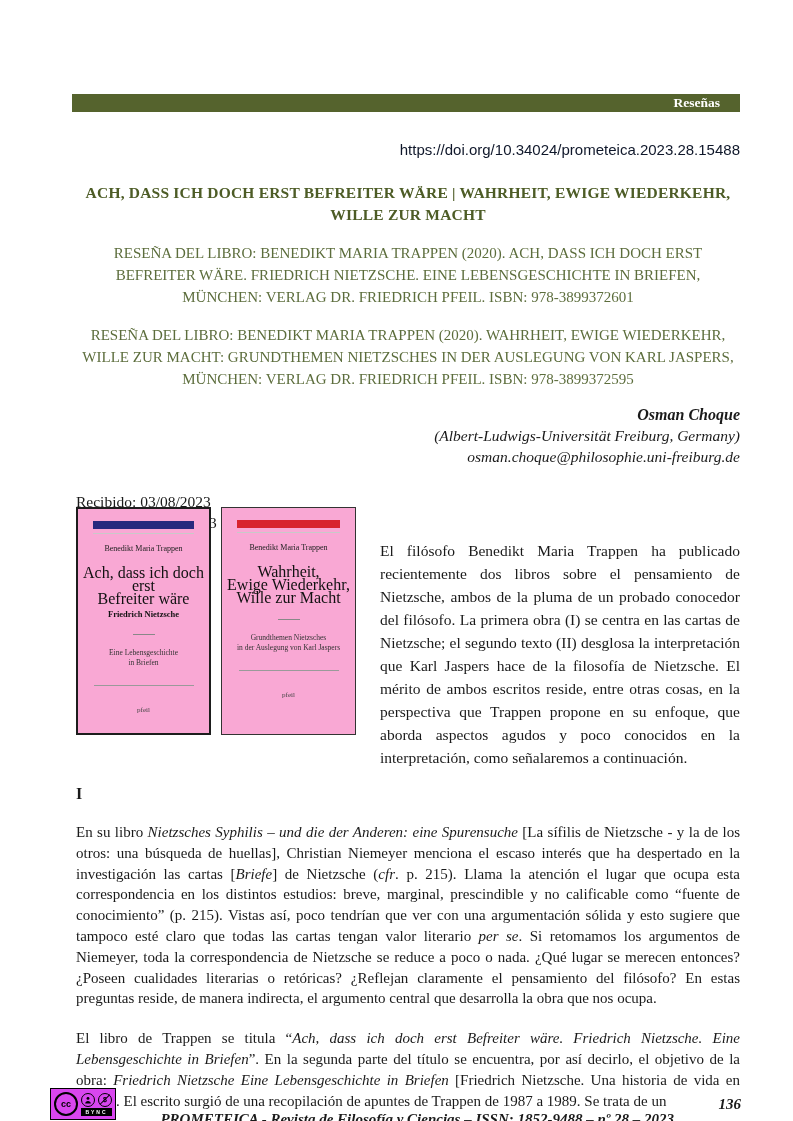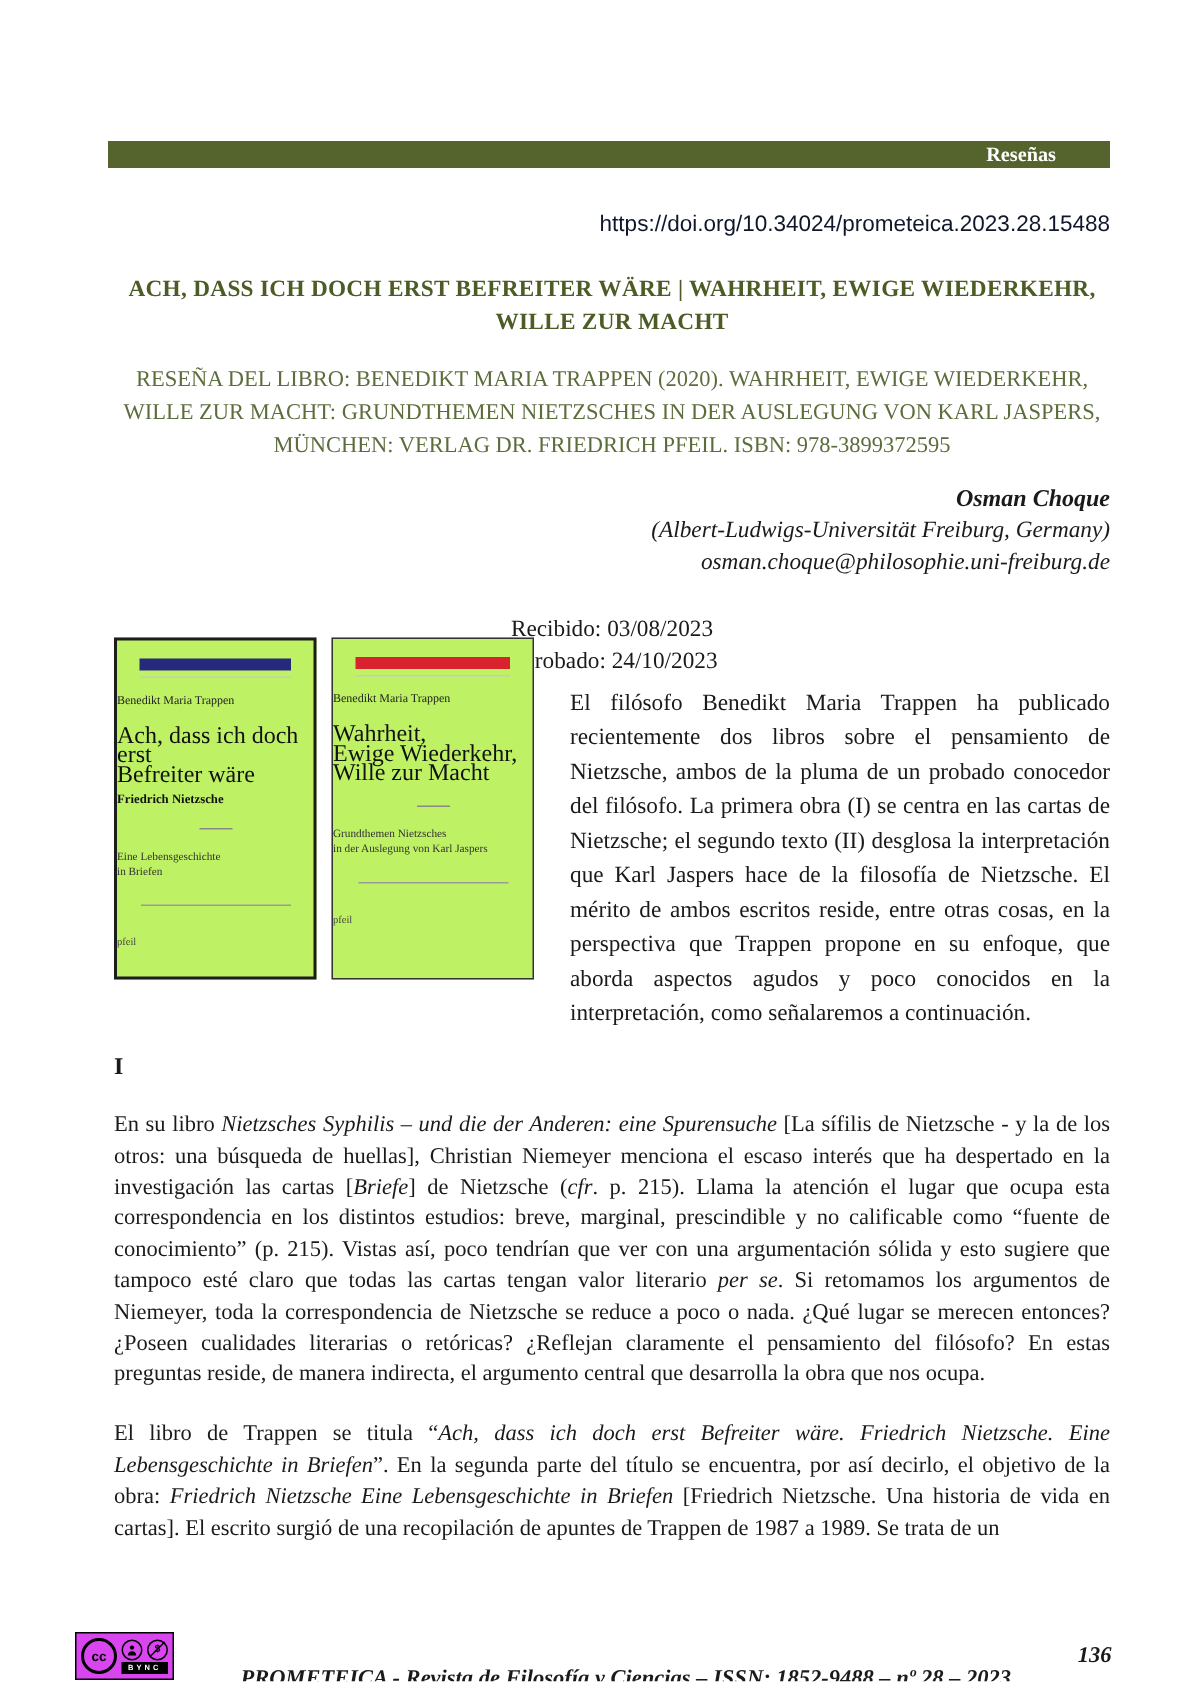--- a/index.html
+++ b/index.html
@@ -11,21 +11,21 @@
     color:#1a1a1a;
     overflow:hidden;
     box-sizing:border-box;
     padding:0 53px 0 76px;
   }
   
   .banner{
     margin:94px 0 0 -4px;
     height:18px;line-height:18px;
     text-align:right;
-    padding-right:36px;
+    padding-right:20px;
     font-weight:bold;font-size:13.5px;color:#ffffff;
   }
   .doi{
     margin-top:29px;
     text-align:right;
     font-family:"Liberation Sans","DejaVu Sans",sans-serif;
     font-size:15px;color:#0f172a;
   }
   .title{
     margin-top:24px;
@@ -35,29 +35,30 @@
     letter-spacing:.2px;
   }
   .review-heading{
     margin-top:16px;
     text-align:center;
     font-size:15px;line-height:22px;
   }
   .author-block{margin-top:14px;text-align:right;line-height:21px;}
   .author-name{font-weight:bold;font-style:italic;font-size:16px;}
   .author-affiliation,.author-email{font-style:italic;font-size:15.5px;}
-  .dates{margin-top:24px;text-align:center;font-size:15.5px;line-height:21px;}
+  .dates{margin-top:24px;text-align:left;font-size:15.5px;line-height:21px;}
 
   
   .covers-row{display:flex;margin-top:-26px;}
   .cover{
     box-sizing:border-box;
     width:135px;height:228px;
-    background:#bef264;
+    background:#f9a8d4;
     flex:none;
+    text-align:center;
     overflow:hidden;
   }
   .cover-1{border:2px solid #1d1d1d;}
   .cover-2{border:1px solid #333;margin-left:10px;}
   .cover-bar{height:8px;margin:12px 15px 0 15px;}
   .cover-hairline{border-top:1px solid #c9c9c9;margin:4px 15px 0 15px;}
   .cover-author{margin-top:10px;font-size:8px;color:#222;}
   .cover-title{margin-top:13px;font-weight:normal;font-size:16px;line-height:13px;color:#111;white-space:pre-line;}
   .cover-subtitle{margin-top:4px;font-weight:bold;font-size:8.5px;color:#111;}
   .cover-divider{width:22px;border-top:1px solid #888;margin:15px auto 0 auto;}
@@ -128,20 +129,21 @@
 <div class="page">
 
   <div class="banner" style="background-color: rgb(85, 99, 45);">
     <span>Reseñas</span>
   </div>
 
   <div class="doi">https://doi.org/10.34024/prometeica.2023.28.15488</div>
 
   <div class="title" style="color: rgb(77, 92, 38);">ACH, DASS ICH DOCH ERST BEFREITER WÄRE | WAHRHEIT, EWIGE WIEDERKEHR, WILLE ZUR MACHT</div>
 
+  <div class="review-heading" style="color: rgb(92, 109, 60);">RESEÑA DEL LIBRO: BENEDIKT MARIA TRAPPEN (2020). ACH, DASS ICH DOCH ERST BEFREITER WÄRE. FRIEDRICH NIETZSCHE. EINE LEBENSGESCHICHTE IN BRIEFEN, MÜNCHEN: VERLAG DR. FRIEDRICH PFEIL. ISBN: 978-3899372601</div>
 
   <div class="review-heading" style="color: rgb(92, 109, 60);">RESEÑA DEL LIBRO: BENEDIKT MARIA TRAPPEN (2020). WAHRHEIT, EWIGE WIEDERKEHR, WILLE ZUR MACHT: GRUNDTHEMEN NIETZSCHES IN DER AUSLEGUNG VON KARL JASPERS, MÜNCHEN: VERLAG DR. FRIEDRICH PFEIL. ISBN: 978-3899372595</div>
 
   <div class="author-block">
     <div class="author-name">Osman Choque</div>
     <div class="author-affiliation">(Albert-Ludwigs-Universität Freiburg, Germany)</div>
     <div class="author-email">osman.choque@philosophie.uni-freiburg.de</div>
   </div>
 
   <div class="dates">

